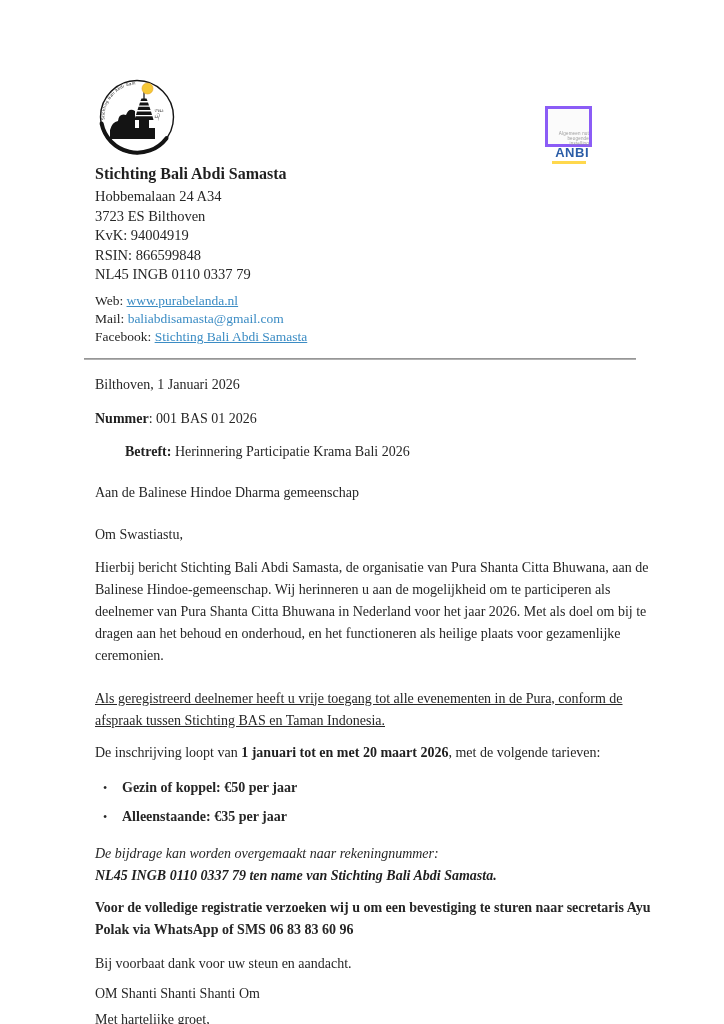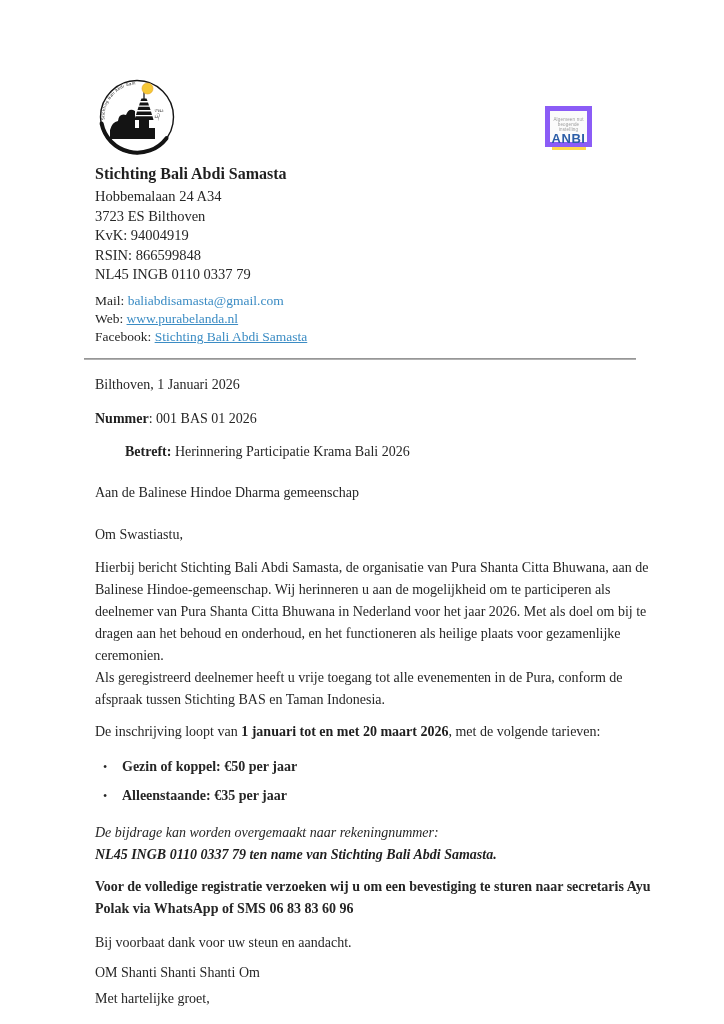--- a/index.html
+++ b/index.html
@@ -23,23 +23,23 @@
   
   .logo-wrap { width: 80px; height: 80px; margin-left: 2px; }
   
   .anbi {
     position: absolute;
     left: 545px;
     top: 106px;
     width: 47px;
     height: 41px;
     background: #fbfbfb;
-    border: 5px solid #8b5cf6;
-    text-align: center;
-    padding-top: 6px;
+    border: 3px solid #8b5cf6;
+    text-align: right;
+    padding-top: 22px;
   }
   .anbi .tiny {
     font-family: "Liberation Sans", sans-serif;
     font-size: 4.5px;
     line-height: 5px;
     color: #9a9a9a;
     letter-spacing: 0.2px;
   }
   .anbi .anbi-word {
     font-family: "Liberation Sans", sans-serif;
@@ -68,21 +68,21 @@
     background: linear-gradient(#8a8a8a, #bdbdbd);
   }
   
   .letter p { line-height: 22px; }
   .p-date     { margin-top: 14px; }
   .p-number   { margin-top: 12px; }
   .p-betreft  { margin-top: 11px; margin-left: 30px; }
   .p-aan      { margin-top: 19px; }
   .p-om       { margin-top: 20px; }
   .p-body1    { margin-top: 11px; }
-  .p-body2    { margin-top: 0; }
+  .p-body2    { margin-top: 21px; text-decoration: underline; }
   .p-enroll   { margin-top: 10px; }
   ul.tarieven { list-style: none; margin-top: 13px; padding-left: 27px; }
   ul.tarieven li {
     position: relative;
     font-weight: bold;
     line-height: 22px;
     margin-bottom: 7px;
   }
   ul.tarieven li::before {
     content: "•";
@@ -152,22 +152,22 @@
     <div class="addr">
       <div>Hobbemalaan 24 A34</div>
       <div>3723 ES Bilthoven</div>
     </div>
     <div class="reg">
       <div>KvK: 94004919</div>
       <div>RSIN: 866599848</div>
       <div>NL45 INGB 0110 0337 79</div>
     </div>
     <div class="links">
+      <div><span>Web: </span><a>www.purabelanda.nl</a></div>
       <div><span>Mail: </span><a class="no-underline">baliabdisamasta@gmail.com</a></div>
-      <div><span>Web: </span><a>www.purabelanda.nl</a></div>
       <div><span>Facebook: </span><a>Stichting Bali Abdi Samasta</a></div>
     </div>
 
     <div class="rule"></div>
 
     <div class="letter">
       <p class="p-date">Bilthoven, 1 Januari 2026</p>
 
       <p class="p-number"><b>Nummer</b><span>: 001 BAS 01 2026</span></p>
 

